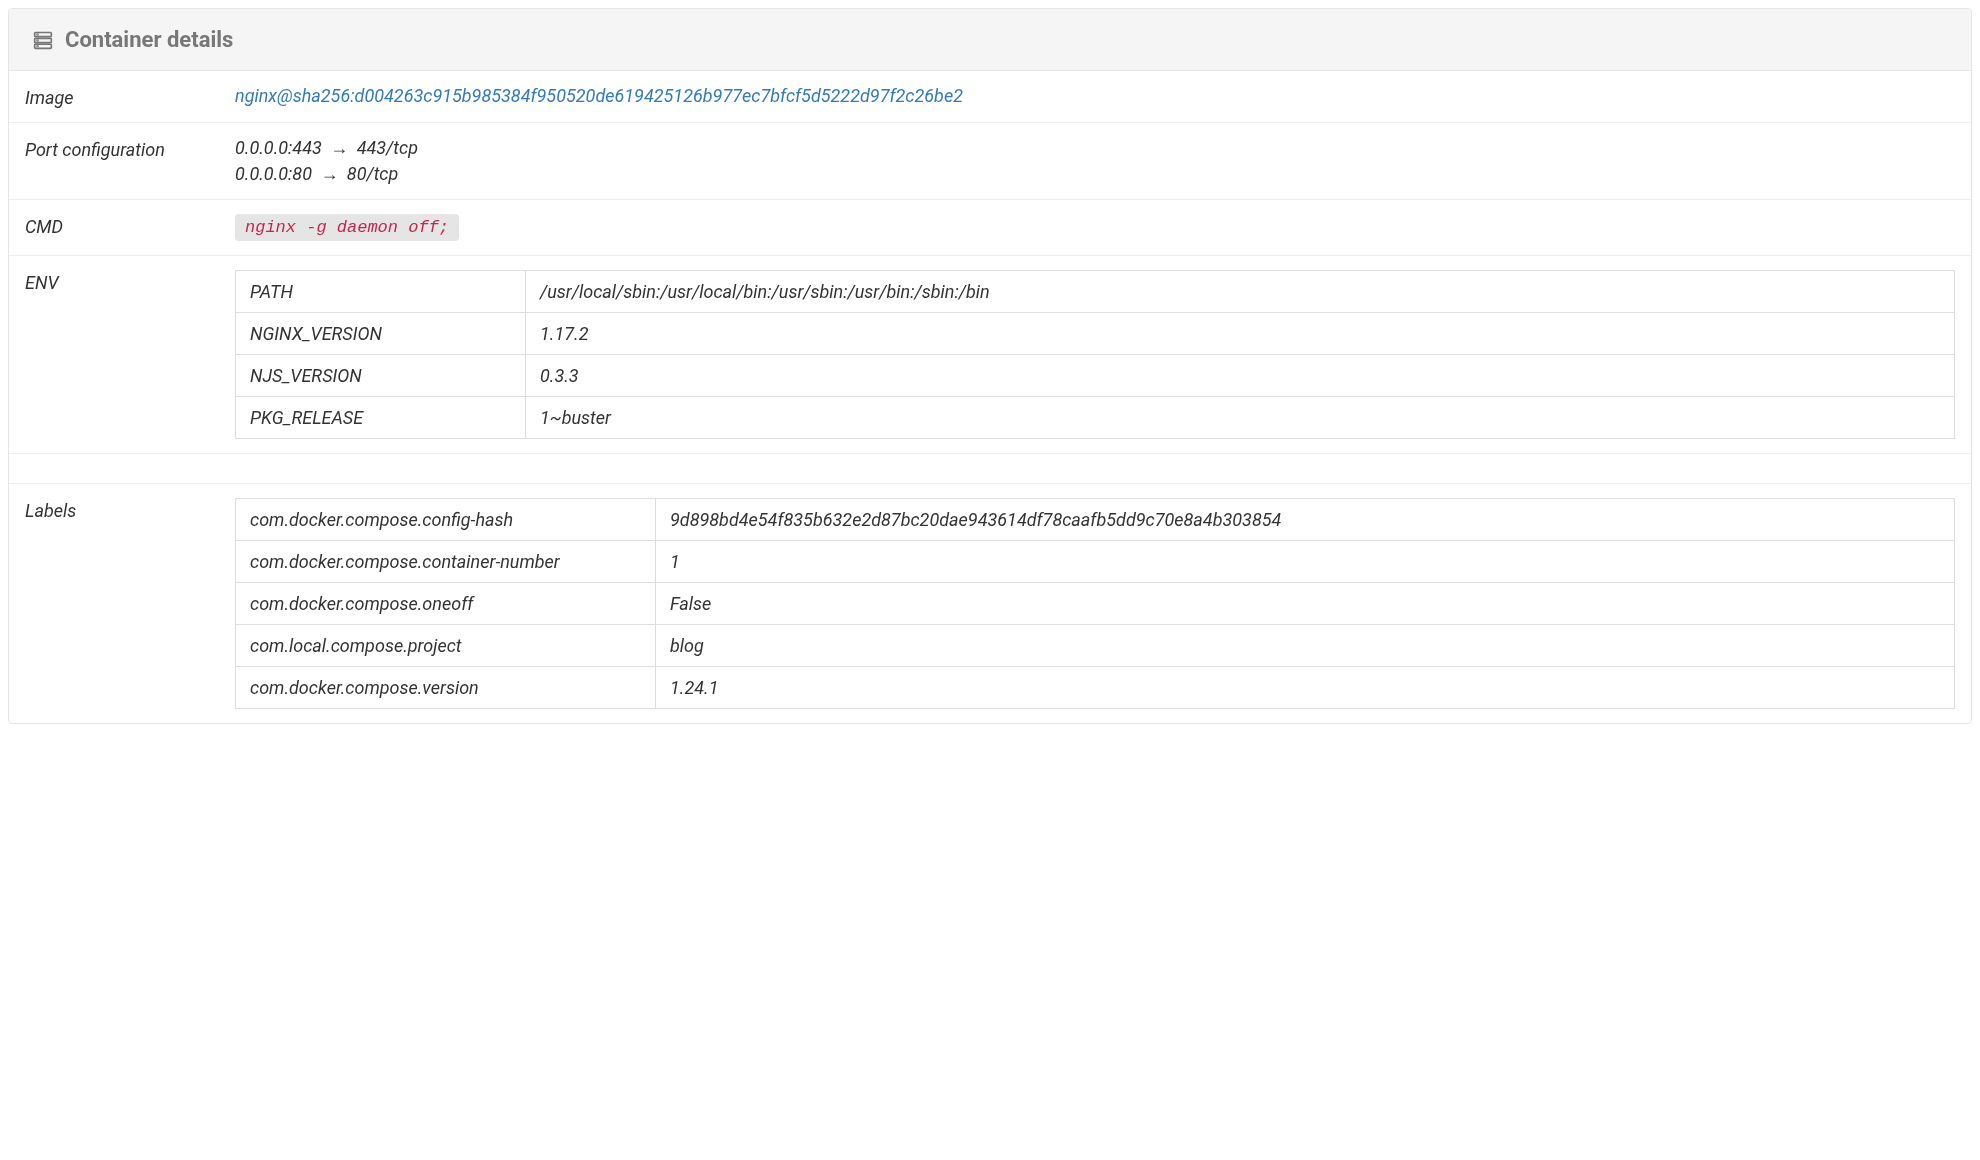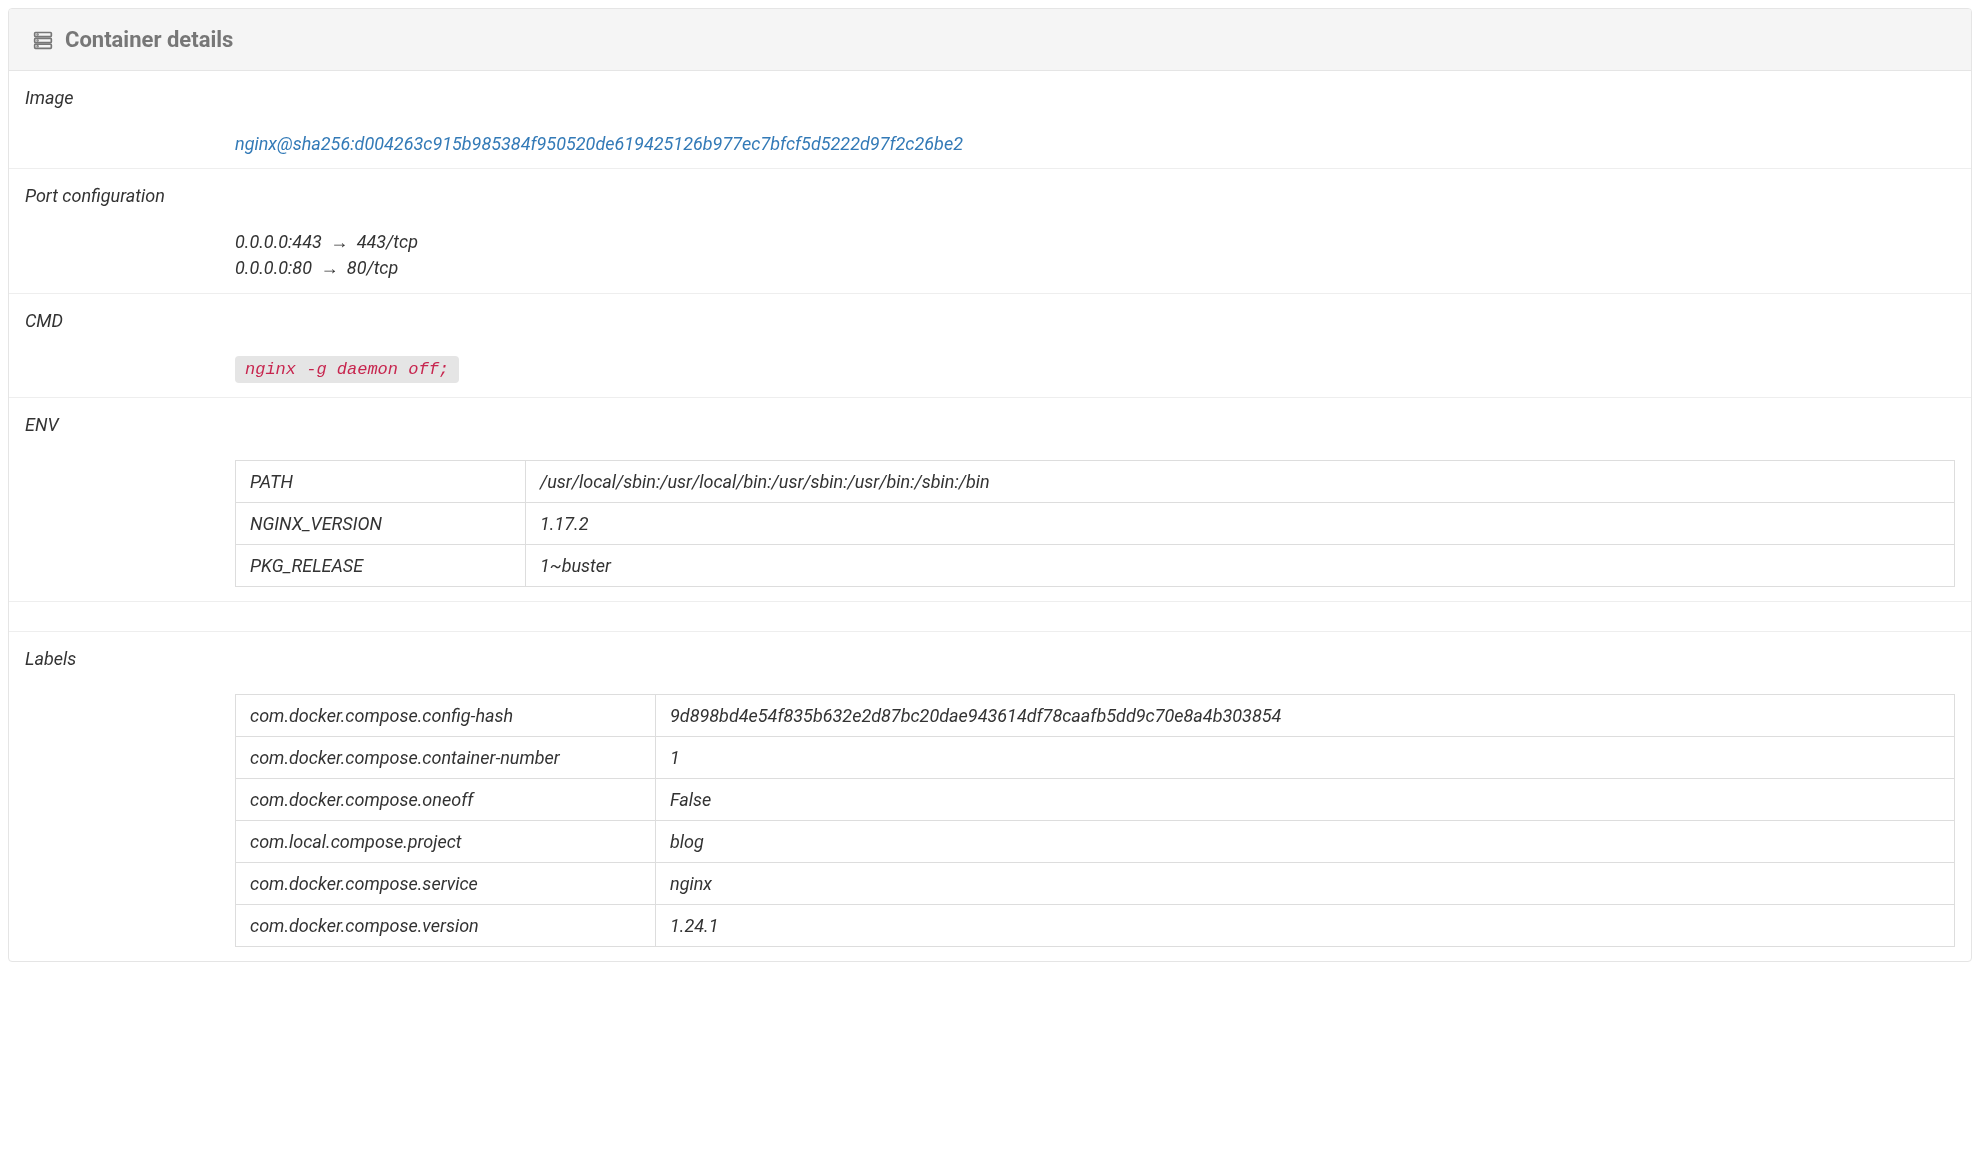--- a/index.html
+++ b/index.html
@@ -51,21 +51,20 @@
 .detail-label {
   width: 210px;
   flex-shrink: 0;
   color: #333;
   font-weight: 400;
   padding-top: 2px;
 }
 .detail-value {
   flex: 1;
   color: #333;
-  margin-top: 48px;
 }
 .detail-value a {
   color: #337ab7;
   text-decoration: none;
 }
 .port-line {
   margin-bottom: 4px;
 }
 .port-line:last-child {
   margin-bottom: 0;
@@ -162,20 +161,24 @@
         <tbody>
           <tr>
             <td class="env-key-col">PATH</td>
             <td>/usr/local/sbin:/usr/local/bin:/usr/sbin:/usr/bin:/sbin:/bin</td>
           </tr>
           <tr>
             <td class="env-key-col">NGINX_VERSION</td>
             <td>1.17.2</td>
           </tr>
           <tr>
+            <td class="env-key-col">NJS_VERSION</td>
+            <td>0.3.3</td>
+          </tr>
+          <tr>
             <td class="env-key-col">PKG_RELEASE</td>
             <td>1~buster</td>
           </tr>
         </tbody>
       </table>
     </div>
   </div>
 
   <div class="section-gap"></div>
 
@@ -194,24 +197,20 @@
           </tr>
           <tr>
             <td class="label-key-col">com.docker.compose.oneoff</td>
             <td>False</td>
           </tr>
           <tr>
             <td class="label-key-col">com.local.compose.project</td>
             <td>blog</td>
           </tr>
           <tr>
-            <td class="label-key-col">com.docker.compose.service</td>
-            <td>nginx</td>
-          </tr>
-          <tr>
             <td class="label-key-col">com.docker.compose.version</td>
             <td>1.24.1</td>
           </tr>
         </tbody>
       </table>
     </div>
   </div>
 </div>
 
 </body></html>

